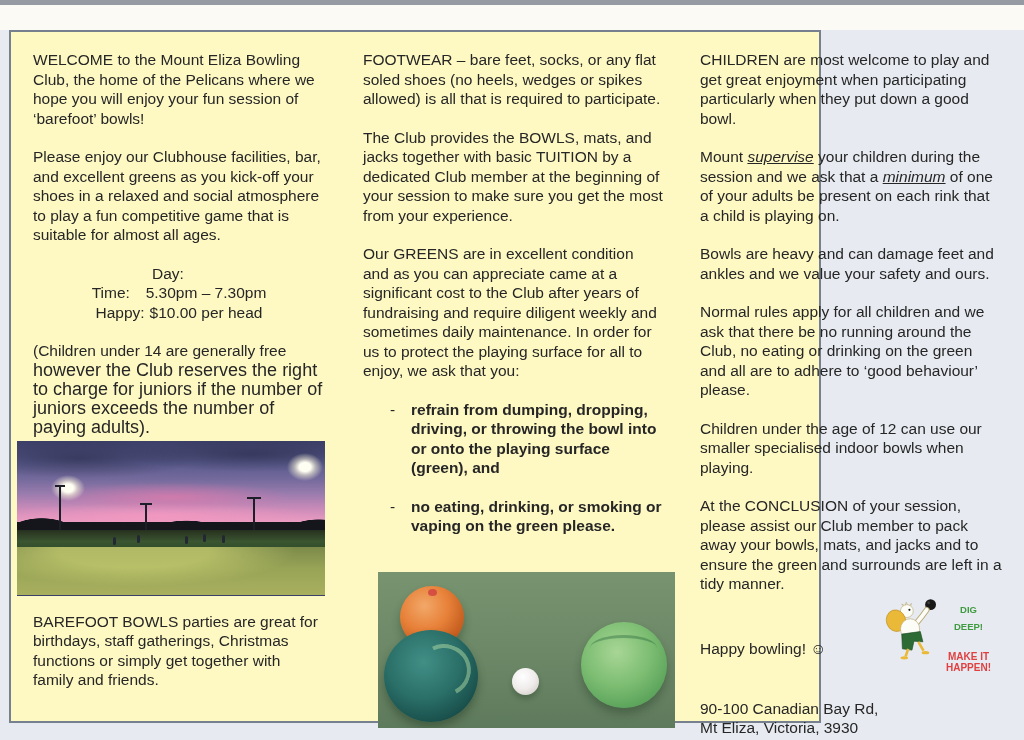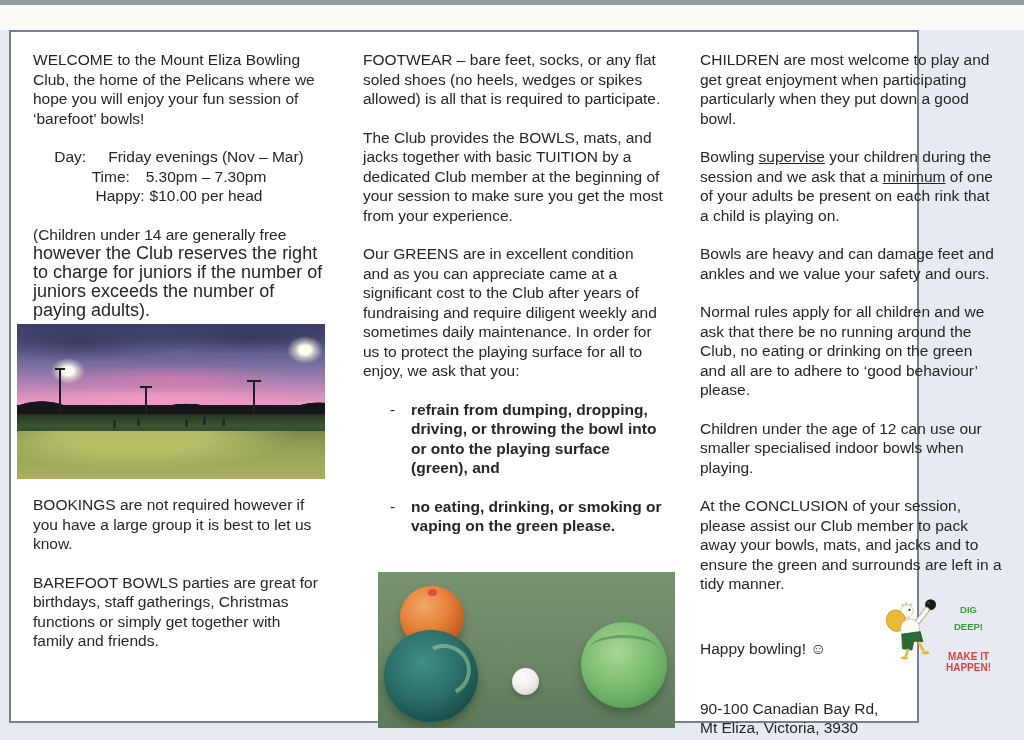--- a/index.html
+++ b/index.html
@@ -6,31 +6,31 @@
   html,body { margin:0; padding:0; }
   body {
     width:1024px; height:740px; overflow:hidden;
     background:#e7ebf1;
     font-family:"Liberation Sans", sans-serif;
     color:#262626;
   }
   .top-cream { position:absolute; left:0; top:0; width:1024px; height:30px; background:#fbfaf5; }
   .top-strip { position:absolute; left:0; top:0; width:1024px; height:5px; background:#959aa3; }
   .sheet {
-    position:absolute; left:9px; top:30px; width:910px; height:693px;
-    background:#ffffff; border:2px solid #76808f;padding-left:12px;
+    position:absolute; left:9px; top:30px; width:812px; height:693px;
+    background:#fef9c3; border:2px solid #76808f;padding-left:12px;
   }
   .col { position:absolute; top:18px; font-size:15.5px; line-height:19.5px; }
   .col-left   { left:22px;  width:292px; }
   .col-middle { left:352px; width:300px; }
   .col-right  { left:689px; width:302px; }
   p.doc { margin:0 0 19px 0; }
   p.nogap { margin-bottom:0; }
   .small { font-size:18px; line-height:19px; display:block; }
-  .u { text-decoration:underline; }
+  .u { text-decoration:underline;font-style:italic; }
   .sched-row { display:flex;justify-content:center; }
   .sched-label { width:54px; flex-shrink:0; }
   .sched-block { margin-bottom:19px; }
   .bullet { display:flex; padding-left:27px; margin-bottom:19px; }
   .bullet-marker { width:21px; flex-shrink:0; }
   .bullet-text { flex:1;font-weight:bold; }
 
   
   .photo-sunset {
     position:relative; width:308px; height:155px;
@@ -117,25 +117,25 @@
 </head>
 <body>
 
 <div class="top-cream"></div>
 <div class="top-strip"></div>
 
 <div class="sheet">
 
   <div class="col col-left">
     <p class="doc">WELCOME to the Mount Eliza Bowling Club, the home of the Pelicans where we hope you will enjoy your fun session of ‘barefoot’ bowls!</p>
+    <p class="doc">Please enjoy our Clubhouse facilities, bar, and excellent greens as you kick-off your shoes in a relaxed and social atmosphere to play a fun competitive game that is suitable for almost all ages.</p>
 
     <div class="sched-block">
       <div class="sched-row">
         <span class="sched-label">Day:</span>
-        <span>Friday evenings (Nov – Mar)</span>
       </div>
       <div class="sched-row">
         <span class="sched-label">Time:</span>
         <span>5.30pm – 7.30pm</span>
       </div>
       <div class="sched-row">
         <span class="sched-label">Happy:</span>
         <span>$10.00 per head</span>
       </div>
     </div>
@@ -158,21 +158,20 @@
       <div class="pole-top pt-3"></div>
       <div class="hedge"></div>
       <div class="player pl-1"></div>
       <div class="player pl-2"></div>
       <div class="player pl-3"></div>
       <div class="player pl-4"></div>
       <div class="player pl-5"></div>
       <div class="turf"></div>
     </div>
 
-    <p class="doc">BOOKINGS are not required however if you have a large group it is best to let us know.</p>
     <p class="doc nogap">BAREFOOT BOWLS parties are great for birthdays, staff gatherings, Christmas functions or simply get together with family and friends.</p>
 
   </div>
 
   <div class="col col-middle">
     <p class="doc">FOOTWEAR – bare feet, socks, or any flat soled shoes (no heels, wedges or spikes allowed) is all that is required to participate.</p>
     <p class="doc">The Club provides the BOWLS, mats, and jacks together with basic TUITION by a dedicated Club member at the beginning of your session to make sure you get the most from your experience.</p>
     <p class="doc">Our GREENS are in excellent condition and as you can appreciate came at a significant cost to the Club after years of fundraising and require diligent weekly and sometimes daily maintenance. In order for us to protect the playing surface for all to enjoy, we ask that you:</p>
 
     <div class="bullet">
@@ -194,21 +193,21 @@
       <div class="jack"></div>
       <div class="bowl bowl-green">
           <div class="band"></div>
         </div>
     </div>
   </div>
 
   <div class="col col-right">
     <p class="doc">CHILDREN are most welcome to play and get great enjoyment when participating particularly when they put down a good bowl.</p>
 
-    <p class="doc"><span>Bowling </span><span class="u">supervise</span><span> your children during the session and we ask that a </span><span class="u">minimum</span><span> of one of your adults be present on each rink that a child is playing on.</span></p>
+    <p class="doc"><span>Mount </span><span class="u">supervise</span><span> your children during the session and we ask that a </span><span class="u">minimum</span><span> of one of your adults be present on each rink that a child is playing on.</span></p>
 
     <p class="doc">Bowls are heavy and can damage feet and ankles and we value your safety and ours.</p>
     <p class="doc">Normal rules apply for all children and we ask that there be no running around the Club, no eating or drinking on the green and all are to adhere to ‘good behaviour’ please.</p>
     <p class="doc">Children under the age of 12 can use our smaller specialised indoor bowls when playing.</p>
     <p class="doc">At the CONCLUSION of your session, please assist our Club member to pack away your bowls, mats, and jacks and to ensure the green and surrounds are left in a tidy manner.</p>
 
     <div class="happy-row">
       <span class="happy-text">Happy bowling! ☺</span>
       <div class="mascot">
         <svg viewBox="0 0 100 100" width="64" height="64">

